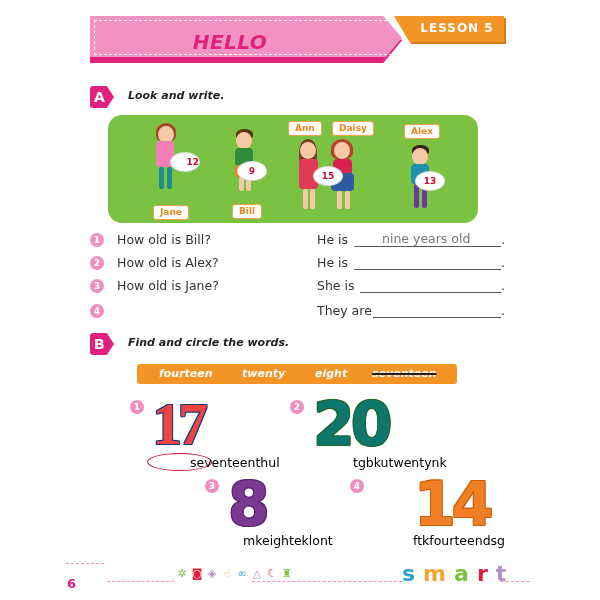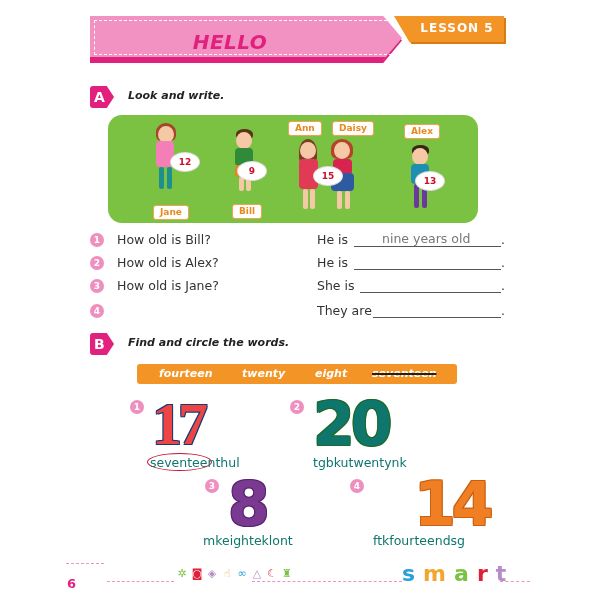--- a/index.html
+++ b/index.html
@@ -106,21 +106,21 @@
     .big-num {
       position: absolute; font-family: "DejaVu Sans", sans-serif; font-weight: bold;
       font-size: 60px; line-height: 60px; letter-spacing: -4px;
       -webkit-text-stroke: 2px #fff;
       paint-order: stroke fill;
     }
     .big-num.n17 { color: #ef4444; text-shadow: 0 0 0 #1d4f9a, 1px 1px 0 #123a75, -1px -1px 0 #123a75, 1px -1px 0 #123a75, -1px 1px 0 #123a75; font-family: Liberation Serif, serif; }
     .big-num.n20 { color: #0f766e; text-shadow: 1px 1px 0 #1c6a27, -1px -1px 0 #1c6a27, 1px -1px 0 #1c6a27, -1px 1px 0 #1c6a27; }
     .big-num.n8  { color: #7b3a92; text-shadow: 1px 1px 0 #5a2470, -1px -1px 0 #5a2470, 1px -1px 0 #5a2470, -1px 1px 0 #5a2470; }
     .big-num.n14 { color: #f07e22; text-shadow: 1px 1px 0 #c95f10, -1px -1px 0 #c95f10, 1px -1px 0 #c95f10, -1px 1px 0 #c95f10; }
-    .letters { position: absolute; font-size: 12.5px; color: #0f766e; white-space: nowrap; }
+    .letters { position: absolute; font-size: 12.5px; color: #000000; white-space: nowrap; padding-left: 40px; }
     .circled {
       position: absolute; border: 1.5px solid #c8102e; border-radius: 50%;
     }
 
     
     .footer-line {
       position: absolute; height: 0; border-top: 1.5px dashed #f192c2;
     }
     .page-num {
       position: absolute; left: 67px; top: 576px; font-weight: bold; font-size: 13px; color: #e2217f;
@@ -148,21 +148,21 @@
 
 <div class="picture-panel">
 
   <div class="kid" style="left:48px; top:8px;">
     <div class="hair" style="left:0; top:0; width:20px; height:18px; background:#a5452a;"></div>
     <div class="head" style="left:2px; top:3px;"></div>
     <div class="body" style="left:0; top:18px; width:18px; height:26px; background:#f47eb6;"></div>
     <div class="leg" style="left:3px; top:44px; height:22px; background:#1e8f8f;"></div>
     <div class="leg" style="left:11px; top:44px; height:22px; background:#1e8f8f;"></div>
   </div>
-  <div class="age-cloud" style="left:63px; top:38px;">12</div>
+  <div class="age-cloud" style="left:63px; top:38px;text-align:right;">12</div>
   <div class="name-tag" style="left:45px; top:90px;">Jane</div>
 
   <div class="kid" style="left:128px; top:14px;">
     <div class="hair" style="left:0; top:0; width:17px; height:10px; background:#5a3418;"></div>
     <div class="head" style="left:0; top:3px;"></div>
     <div class="body" style="left:-1px; top:19px; width:18px; height:18px; background:#2f8a3a;"></div>
     <div class="body" style="left:-1px; top:36px; width:18px; height:12px; background:#f07e22;"></div>
     <div class="leg" style="left:3px; top:48px; height:14px; background:#f6c9a6;"></div>
     <div class="leg" style="left:10px; top:48px; height:14px; background:#f6c9a6;"></div>
   </div>

